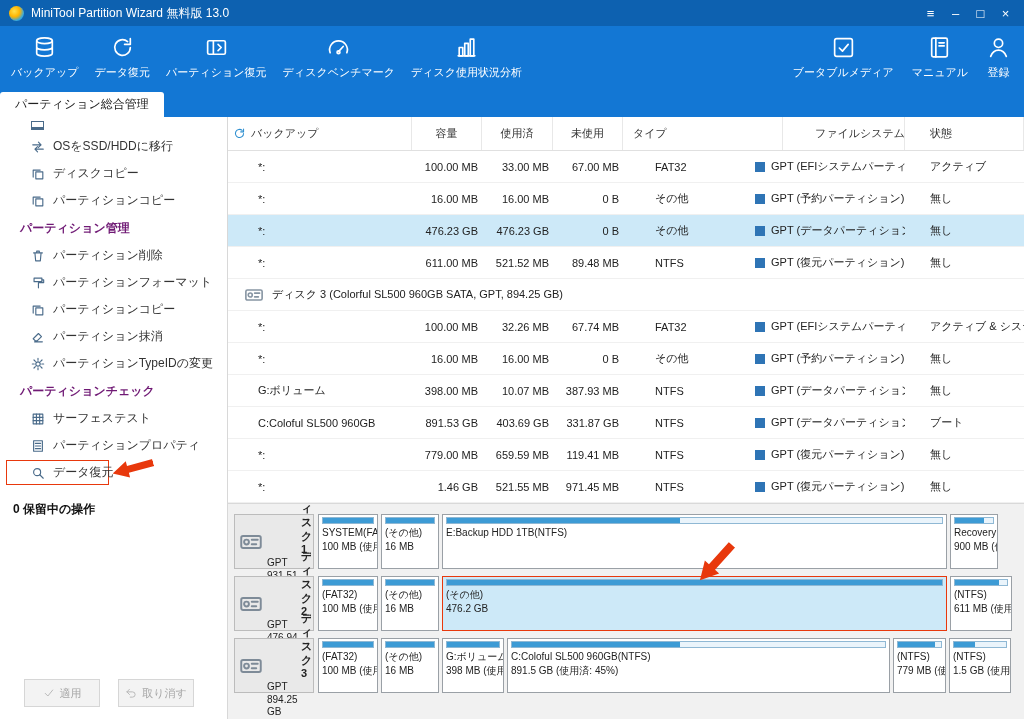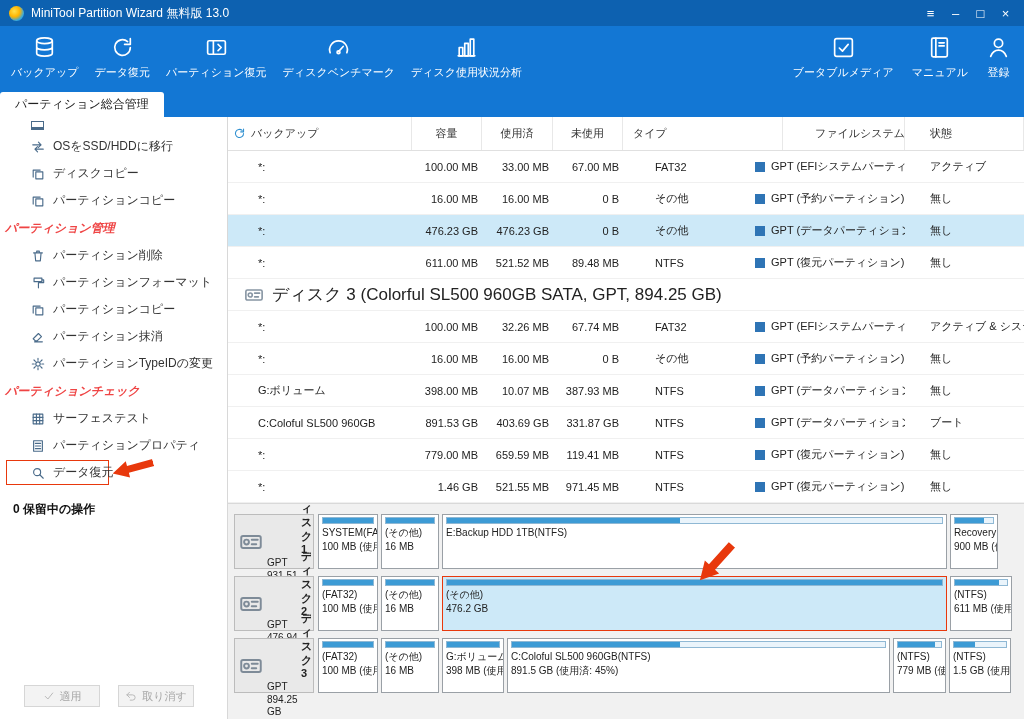--- a/index.html
+++ b/index.html
@@ -30,25 +30,25 @@
 
   
   .content { display:flex; height:602px; }
 
   
   .sidebar { width:228px; flex-shrink:0; background:#fff; border-right:1px solid #d8d8d8; position:relative; }
   .partial-row { height:16px; padding:4px 0 0 31px; }
   .partial-ico { display:block; width:13px; height:9px; border:1px solid #4a6b8a; border-bottom-width:3px; }
   .side-item { height:27px; display:flex; align-items:center; gap:8px; padding-left:31px; font-size:12px; color:#333; white-space:nowrap; }
   .side-ico { width:14px; height:14px; color:#4a6b8a; flex-shrink:0; }
-  .side-header { height:28px; display:flex; align-items:center; padding-left:5px; font-weight:bold; color:#ef4444;font-style:italic; }
+  .side-header { height:28px; display:flex; align-items:center; padding-left:20px; font-weight:bold; color:#701a75; }
   .side-item.hl { border:1px solid var(--red,#e8380c); margin-left:6px; margin-right:118px; padding-left:24px; height:25px; margin-top:1px; }
   .pending { font-weight:bold; padding:16px 0 0 13px; color:#111; }
   .side-buttons { position:absolute; bottom:12px; left:0; right:0; display:flex; gap:18px; padding-left:24px; }
-  .gray-btn { display:flex; align-items:center; justify-content:center; gap:5px; width:76px; height:22px;
+  .gray-btn { display:flex; align-items:center; justify-content:center; gap:5px; width:76px; height:28px;
               background:#f3f3f3; border:1px solid #d6d6d6; color:#a6a6a6; font-size:11px; }
   .gray-btn svg { width:12px; height:12px; color:#b8b8b8; }
 
   
   .main { flex:1; min-width:0; display:flex; flex-direction:column; background:#fff; }
   .thead { height:34px; display:flex; border-bottom:1px solid #e0e0e0; flex-shrink:0; }
   .tcell { display:flex; align-items:center; font-size:11px; overflow:hidden; white-space:nowrap; }
   .thead .tcell { border-right:1px solid #e8e8e8; color:#333; }
   .c-name   { width:184px; padding-left:30px; }
   .thead .c-name { padding-left:5px; gap:5px; }
@@ -57,21 +57,21 @@
   .c-unused { width:70px; }
   .c-fs     { width:122px; padding-left:32px; }
   .c-type   { width:160px; padding-left:10px; gap:6px; }
   .c-status { flex:1; padding-left:25px; }
   .thead .c-cap,.thead .c-used,.thead .c-unused { justify-content:center; }
   .trow .c-cap,.trow .c-used,.trow .c-unused { justify-content:flex-end; padding-right:4px; }
   .trow { height:32px; display:flex; border-bottom:1px solid #f0f0f0; flex-shrink:0; }
   .trow.sel { background:var(--sel,#cde9f8); }
   .group-row { gap:8px; padding-left:16px; align-items:center; }
   .drive-ico { width:20px; height:20px; color:#8795a3; flex-shrink:0; }
-  .gh-label { font-size:17px; color:#222; }
+  .gh-label { font-size:11px; color:#222; }
   .type-sq { width:10px; height:10px; background:var(--type-sq,#2e74b5); flex-shrink:0; display:inline-block; }
   .refresh-ico { width:13px; height:13px; color:#2e8fd0; flex-shrink:0; }
 
   
   .disk-map { flex:1; background:#f1f1f1; border-top:1px solid #d9d9d9; padding:10px 6px 0 6px; overflow:hidden; }
   .disk-row { display:flex; height:55px; margin-bottom:7px; }
   .disk-label { width:80px; flex-shrink:0; background:#e9e9e9; border:1px solid #bcbcbc; display:flex; align-items:center;
                 gap:4px; padding:2px 2px 2px 4px; margin-right:4px; }
   .disk-ico { width:24px; height:24px; color:#7e8b98; flex-shrink:0; }
   .disk-label-text { font-size:10px; line-height:1.25; overflow:hidden; }

